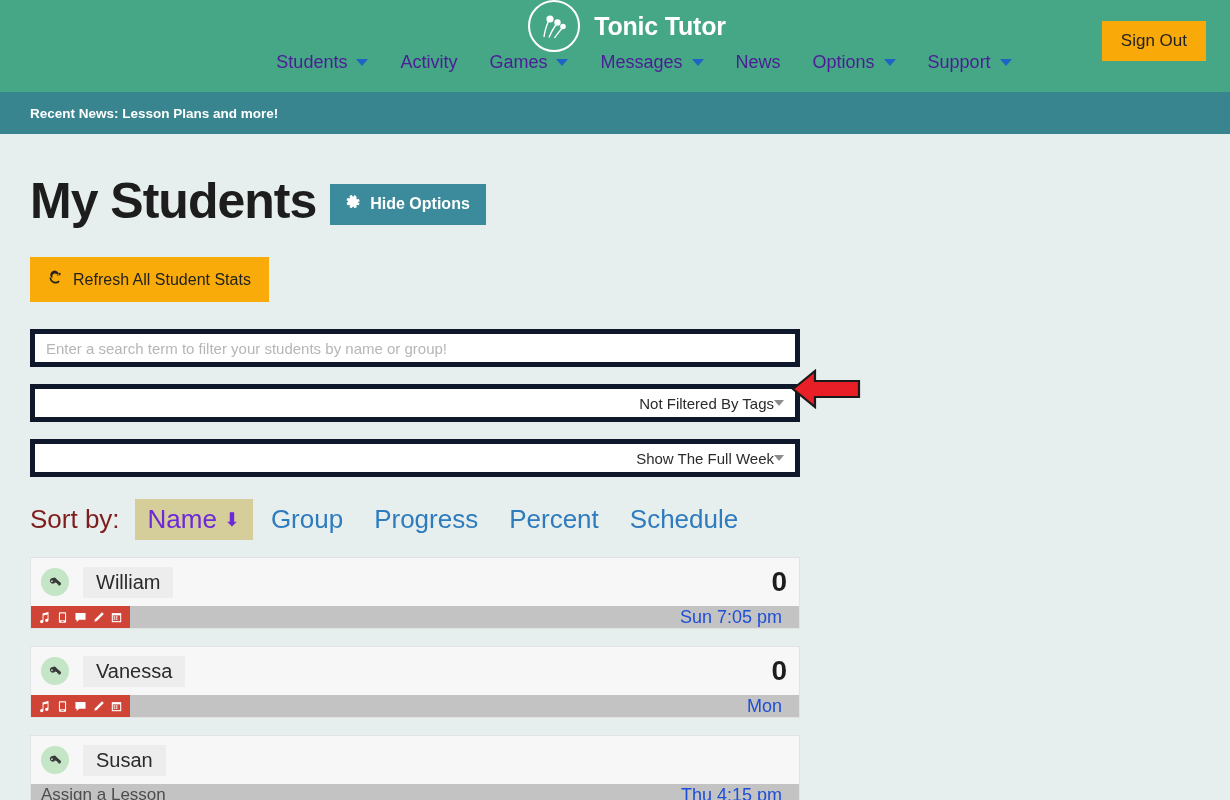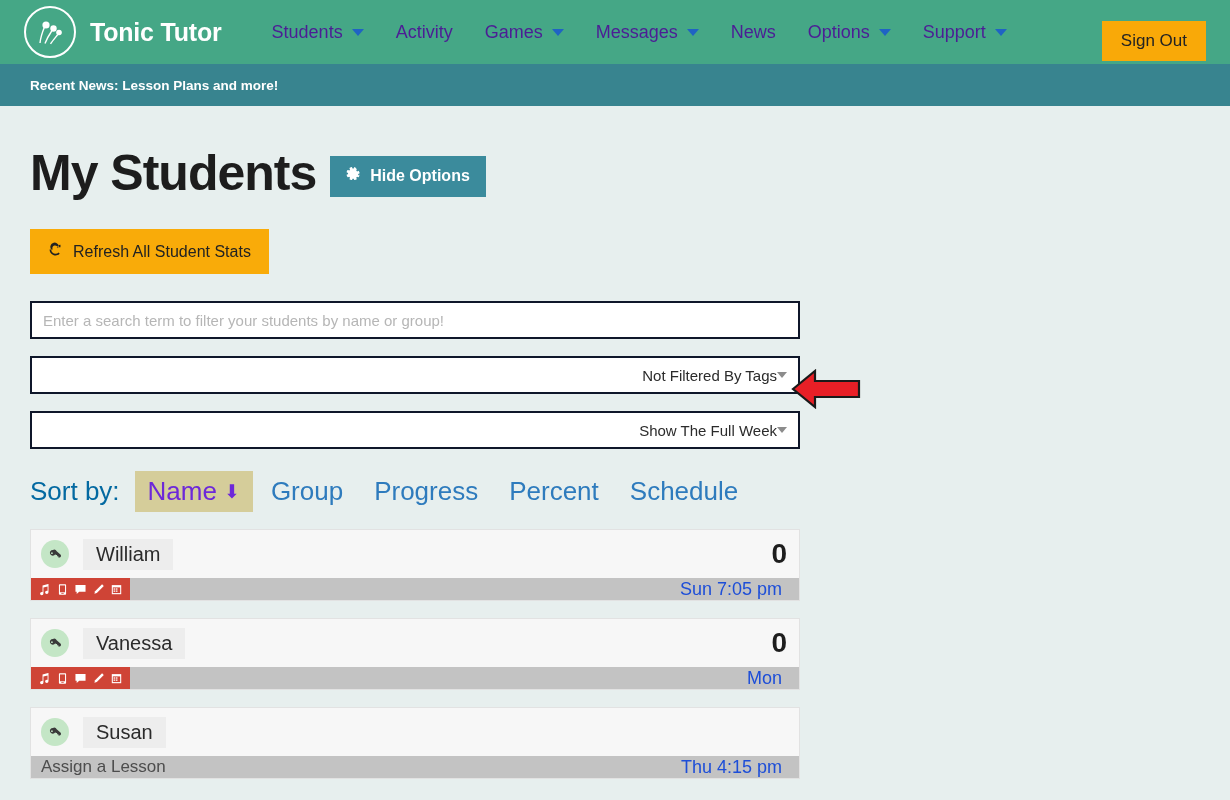--- a/index.html
+++ b/index.html
@@ -8,26 +8,27 @@
     width: 1230px;
     height: 800px;
     background: #e7efee;
     font-family: "Liberation Sans", sans-serif;
     overflow: hidden;
     position: relative;
   }
 
   
   .navbar {
-    height: 64px;
+    height: 92px;
     background: #45a786;
     display: flex;
     align-items: center;
     padding: 0 0 0 24px;
     position: relative;
+    flex-direction: column;
   }
   .brand-group { display: flex; align-items: center; gap: 14px; }
   .logo {
     width: 52px; height: 52px;
     border-radius: 50%;
     border: 2px solid #ffffff;
     display: flex; align-items: center; justify-content: center;
     flex: none;
   }
   .brand-name {
@@ -123,21 +124,21 @@
     align-items: center;
     gap: 10px;
     cursor: pointer;
     font-family: inherit;
   }
 
   .field {
     width: 770px;
     height: 38px;
     background: #ffffff;
-    border: 2px solid #0f172a;
+    border: 5px solid #0f172a;
     display: flex;
     align-items: center;
     padding: 0 11px;
     font-size: 15px;
   }
   .field.search { margin-top: 27px; color: #b6b6b6; }
   .select-field { margin-top: 17px; justify-content: flex-end; color: #2b2b2b; }
   .select-caret {
     width: 0; height: 0;
     border-left: 5px solid transparent;
@@ -147,21 +148,21 @@
 
   
   .sort-row {
     display: flex;
     align-items: center;
     margin-top: 22px;
     gap: 5px;
   }
   .sort-label {
     font-size: 26px;
-    color: #0369a1;
+    color: #7f1d1d;
     margin-right: 10px;
   }
   .sort-opt {
     font-size: 26px;
     color: #2e7bbd;
     padding: 5px 13px;
     cursor: pointer;
     white-space: nowrap;
   }
   .sort-opt.active {

